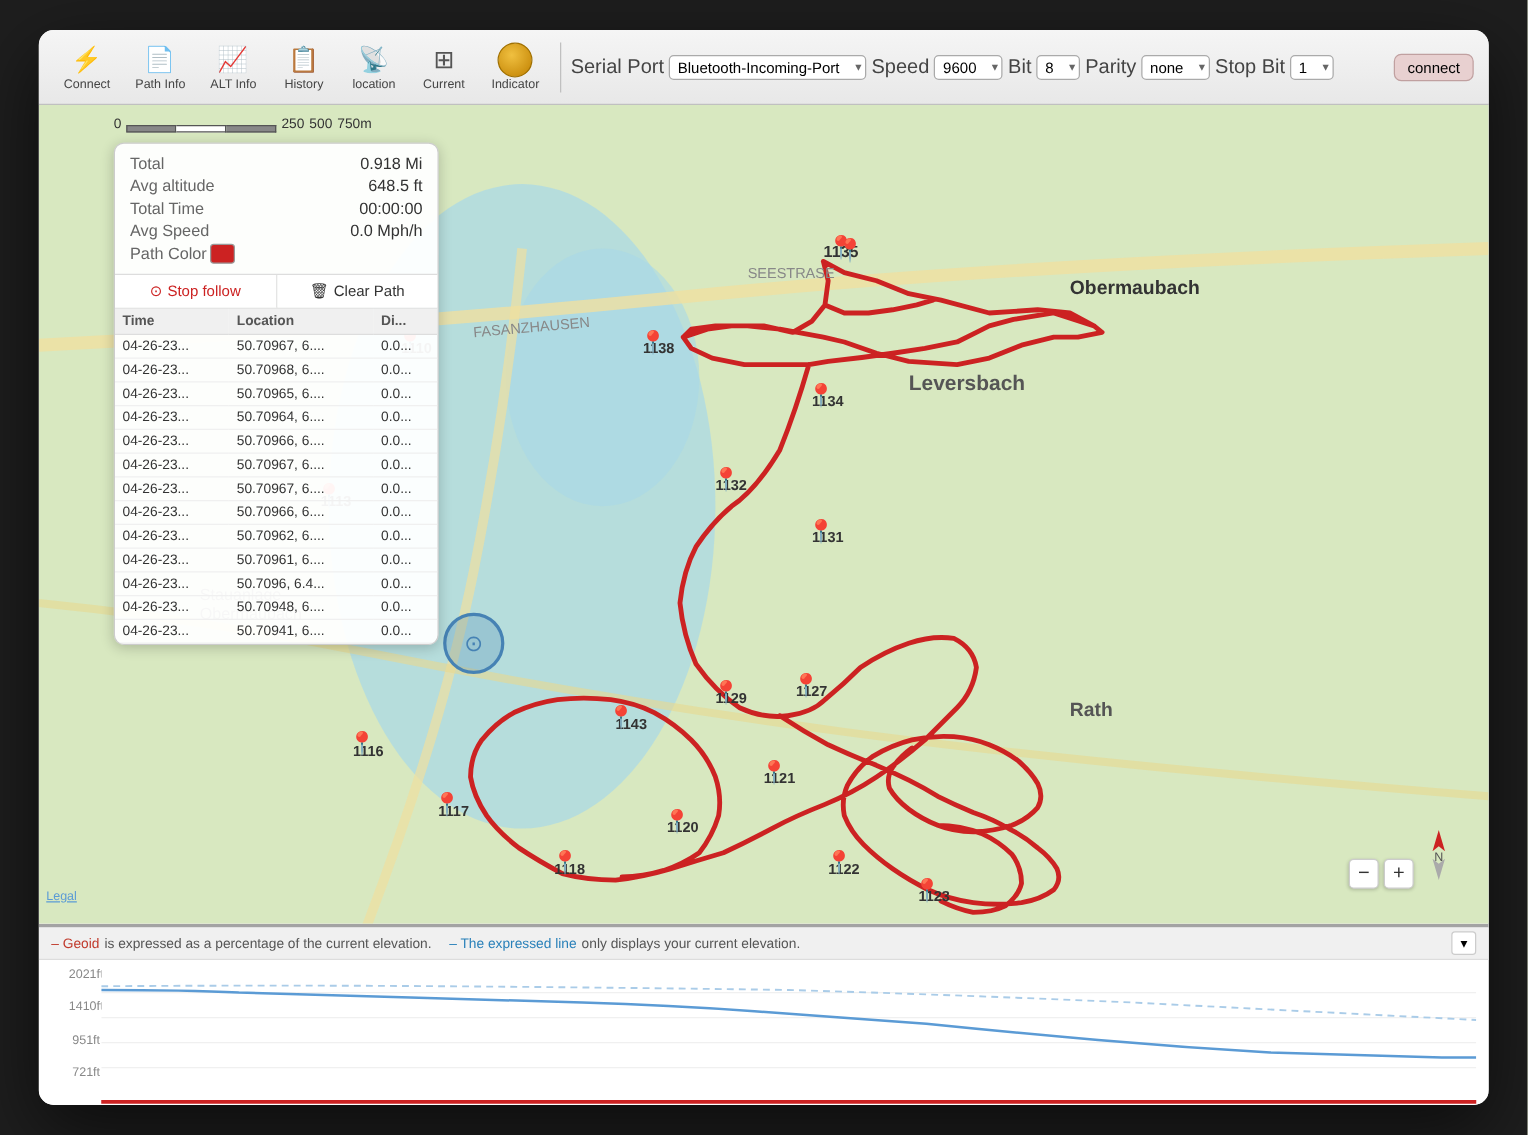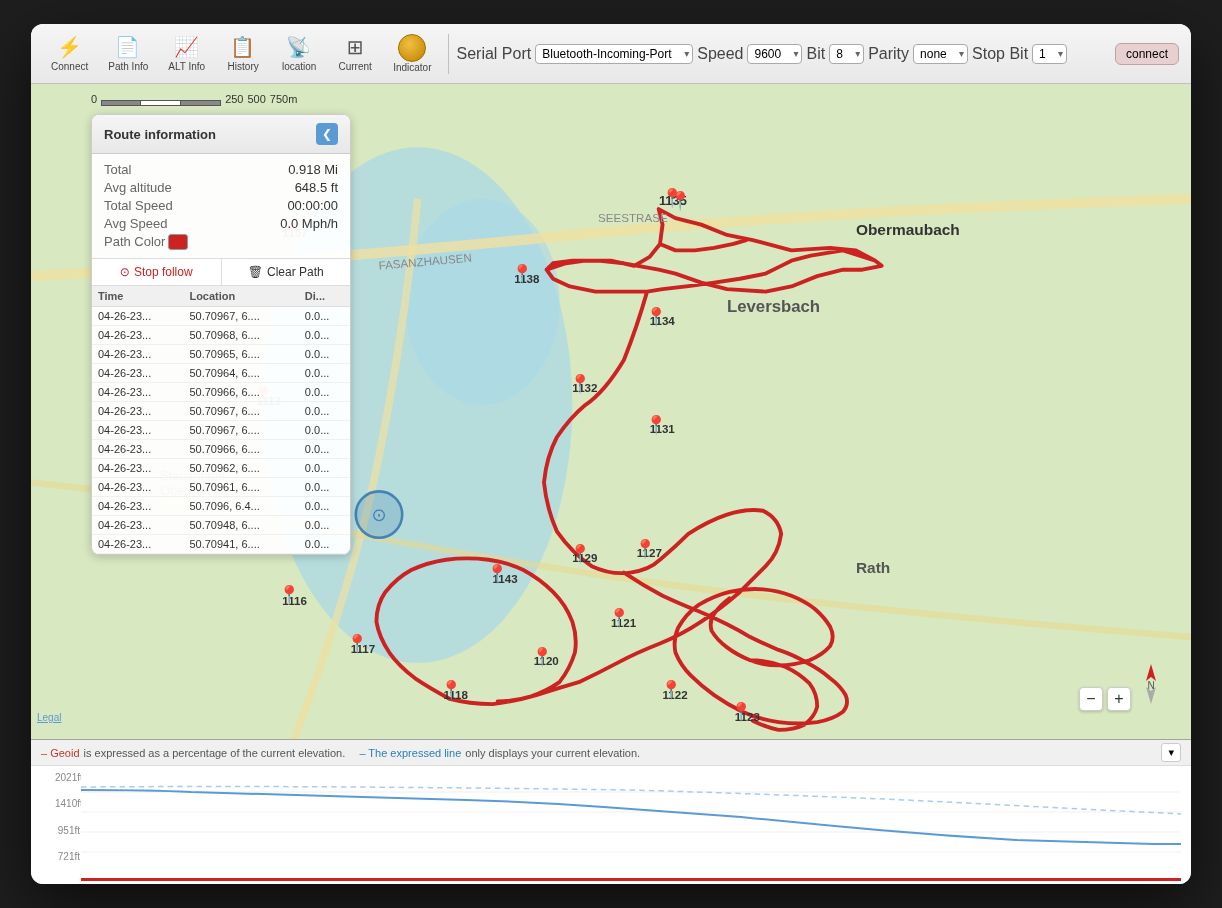--- a/index.html
+++ b/index.html
@@ -300,21 +300,21 @@
     .mini-map-content {
       width: 100%;
       height: calc(100% - 22px);
       background: #f0ede8;
       position: relative;
     }
     
     .elevation-panel {
       height: 145px;
       background: white;
-      border-top: 1px solid #a3a3a3;
+      border-top: 3px solid #a3a3a3;
       flex-shrink: 0;
     }
     .elevation-header {
       background: #f0f0f0;
       border-bottom: 1px solid #ddd;
       padding: 3px 10px;
       font-size: 11px;
       color: #555;
       display: flex;
       align-items: center;
@@ -587,37 +587,31 @@
             <div style="width:40px;height:6px;background:#888;border:1px solid #555;"></div>
             <div style="width:40px;height:6px;background:white;border:1px solid #555;border-left:none;"></div>
             <div style="width:40px;height:6px;background:#888;border:1px solid #555;border-left:none;"></div>
           </div>
           <span>250</span>
           <span>500</span>
           <span>750m</span>
         </div>
 
         <div class="route-panel">
-          <div class="route-panel-header">
-            <span>Route information</span>
-            <button class="chevron-btn">
-              <span>❮</span>
-            </button>
-          </div>
           <div class="route-info">
             <div class="route-info-row">
               <span class="route-info-label">Total</span>
               <span class="route-info-value">0.918 Mi</span>
             </div>
             <div class="route-info-row">
               <span class="route-info-label">Avg altitude</span>
               <span class="route-info-value">648.5 ft</span>
             </div>
             <div class="route-info-row">
-              <span class="route-info-label">Total Speed</span>
+              <span class="route-info-label">Total Time</span>
               <span class="route-info-value">00:00:00</span>
             </div>
             <div class="route-info-row">
               <span class="route-info-label">Avg Speed</span>
               <span class="route-info-value">0.0 Mph/h</span>
             </div>
             <div class="path-color-row">
               <span class="route-info-label">Path Color</span>
               <div class="color-swatch"></div>
             </div>

